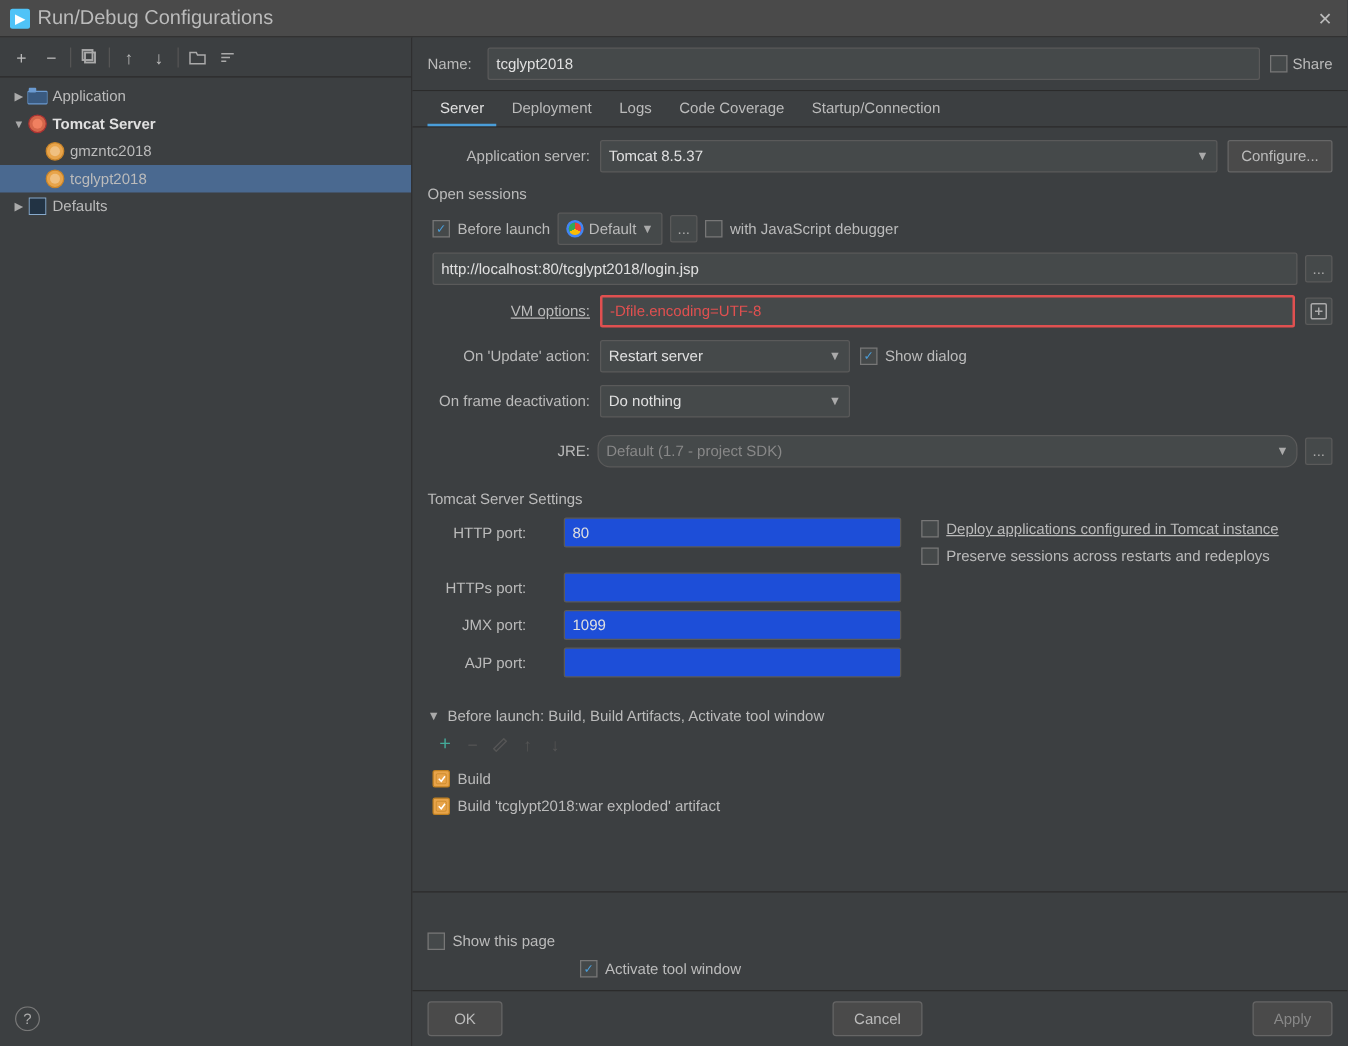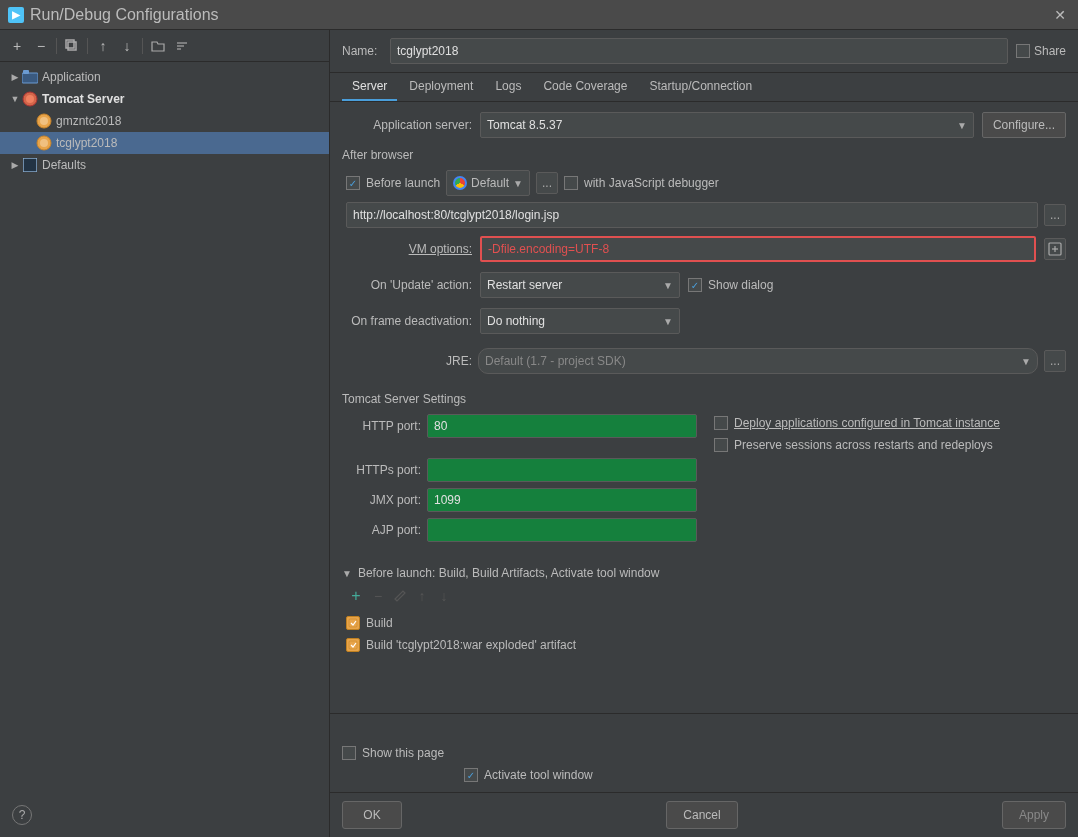--- a/index.html
+++ b/index.html
@@ -351,27 +351,28 @@
       gap: 6px;
     }
     .port-label {
       color: #bbbbbb;
       font-size: 12px;
       min-width: 75px;
       text-align: right;
     }
     .port-input {
       width: 270px;
-      background: #15803d;
+      background: #1d4ed8;
       border: 1px solid #5a5a5a;
       color: #e0e0e0;
       padding: 3px 6px;
       font-size: 12px;
       height: 24px;
       border-radius: 2px;
+      margin-left: 24px;
     }
     .deploy-options {
       display: flex;
       flex-direction: column;
       gap: 8px;
       padding-top: 2px;
     }
     .deploy-check-row {
       display: flex;
       align-items: center;
@@ -607,21 +608,21 @@
 
       <div class="app-server-row">
         <span class="form-label">Application server:</span>
         <div class="select-box" style="flex:1;">
           <span>Tomcat 8.5.37</span>
           <span class="arrow">▼</span>
         </div>
         <button class="configure-btn">Configure...</button>
       </div>
 
-      <div class="section-label">After browser</div>
+      <div class="section-label">Open sessions</div>
 
       <div class="browser-row1">
         <div class="checkbox-item checked"></div>
         <span>Before launch</span>
         <div class="browser-select">
           <div class="chrome-icon"></div>
           <span>Default</span>
           <span style="color:#aaa;font-size:10px;">▼</span>
         </div>
         <div class="ellipsis-btn">...</div>

